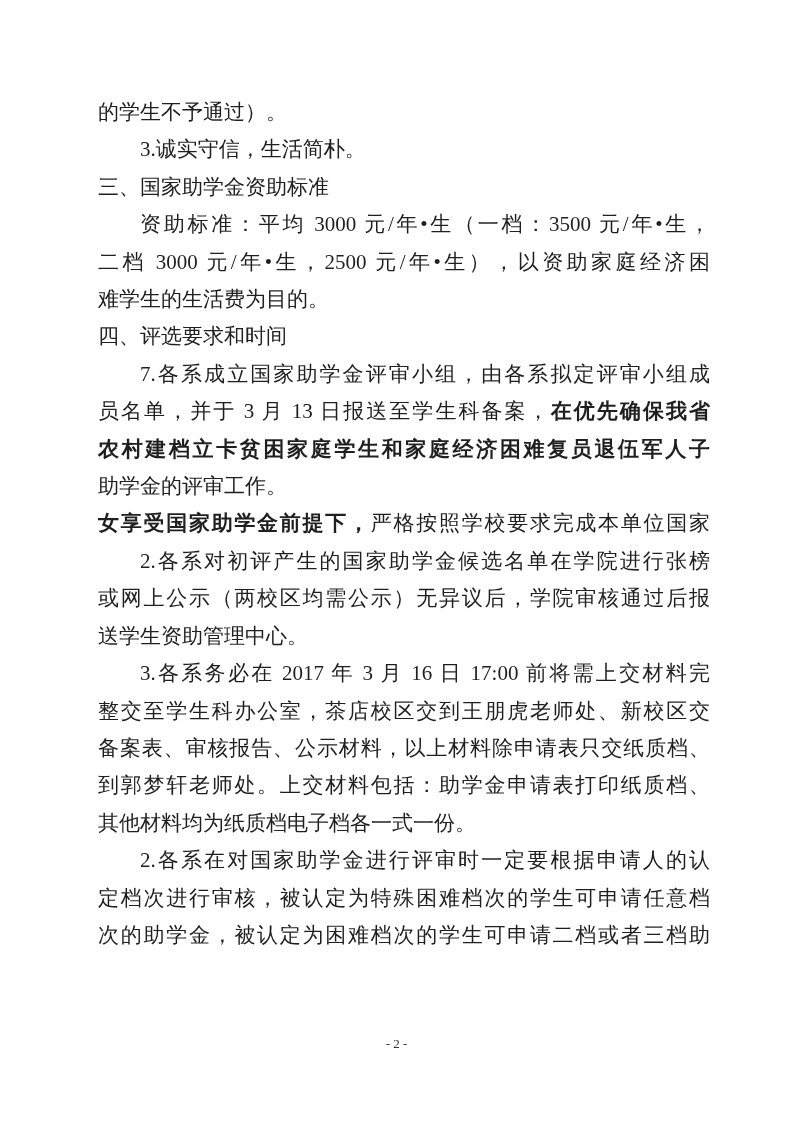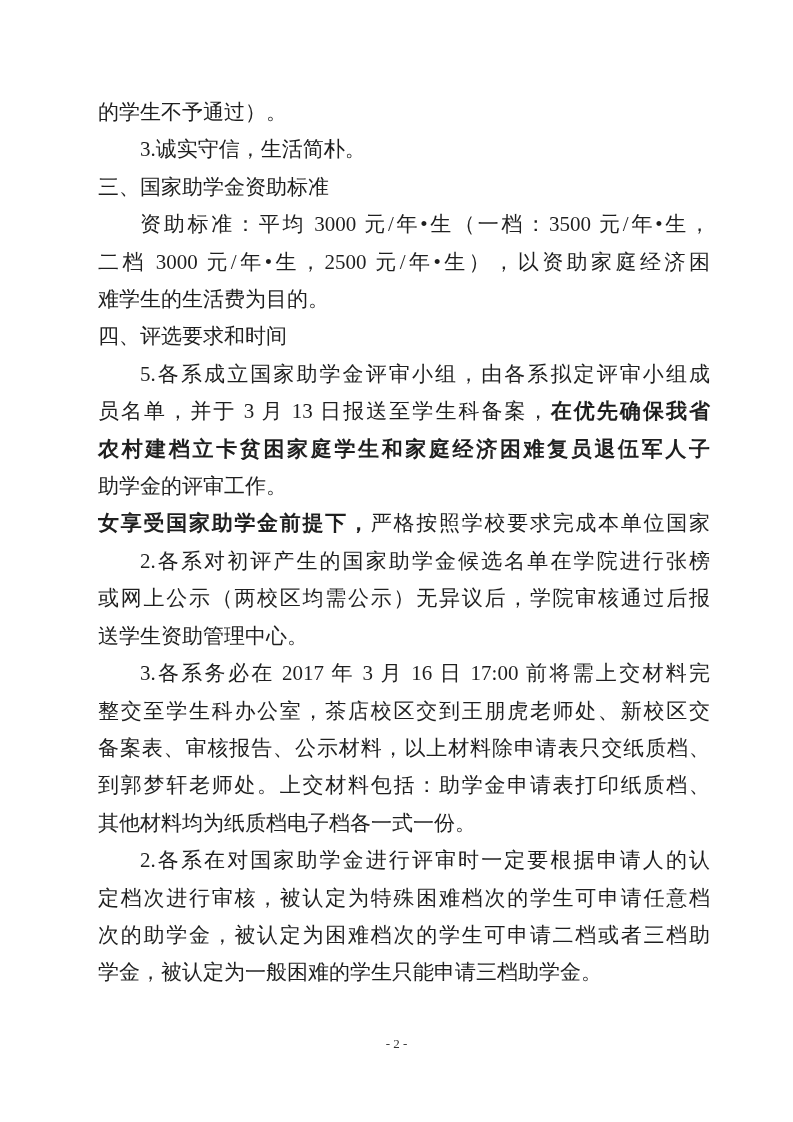--- a/index.html
+++ b/index.html
@@ -63,38 +63,37 @@
     <div class="line indent"><span>3.诚实守信，生活简朴。</span></div>
 
     <div class="line"><span>三、国家助学金资助标准</span></div>
 
     <div class="line fill indent"><span>资助标准：平均 3000 元/年•生（一档：3500 元/年•生，</span></div>
     <div class="line fill"><span>二档 3000 元/年•生，2500 元/年•生），以资助家庭经济困</span></div>
     <div class="line"><span>难学生的生活费为目的。</span></div>
 
     <div class="line"><span>四、评选要求和时间</span></div>
 
-    <div class="line fill indent"><span>5.各系成立国家助学金评审小组，由各系拟定评审小组成</span></div>
+    <div class="line fill indent"><span>7.各系成立国家助学金评审小组，由各系拟定评审小组成</span></div>
     <div class="line fill"><span>员名单，并于 3 月 13 日报送至学生科备案，</span><span class="bold">在优先确保我省</span></div>
     <div class="line fill"><span class="bold">农村建档立卡贫困家庭学生和家庭经济困难复员退伍军人子</span></div>
     <div class="line"><span>助学金的评审工作。</span></div>
     <div class="line fill"><span class="bold">女享受国家助学金前提下，</span><span>严格按照学校要求完成本单位国家</span></div>
 
     <div class="line fill indent"><span>2.各系对初评产生的国家助学金候选名单在学院进行张榜</span></div>
     <div class="line fill"><span>或网上公示（两校区均需公示）无异议后，学院审核通过后报</span></div>
     <div class="line"><span>送学生资助管理中心。</span></div>
 
     <div class="line fill indent"><span>3.各系务必在 2017 年 3 月 16 日 17:00 前将需上交材料完</span></div>
     <div class="line fill"><span>整交至学生科办公室，茶店校区交到王朋虎老师处、新校区交</span></div>
     <div class="line fill"><span>备案表、审核报告、公示材料，以上材料除申请表只交纸质档、</span></div>
     <div class="line fill"><span>到郭梦轩老师处。上交材料包括：助学金申请表打印纸质档、</span></div>
     <div class="line"><span>其他材料均为纸质档电子档各一式一份。</span></div>
 
     <div class="line fill indent"><span>2.各系在对国家助学金进行评审时一定要根据申请人的认</span></div>
     <div class="line fill"><span>定档次进行审核，被认定为特殊困难档次的学生可申请任意档</span></div>
     <div class="line fill"><span>次的助学金，被认定为困难档次的学生可申请二档或者三档助</span></div>
-    <div class="line"><span>学金，被认定为一般困难的学生只能申请三档助学金。</span></div>
 
 
   </div>
 
   <div class="footer">- 2 -</div>
 </div>
 
 </body></html>

